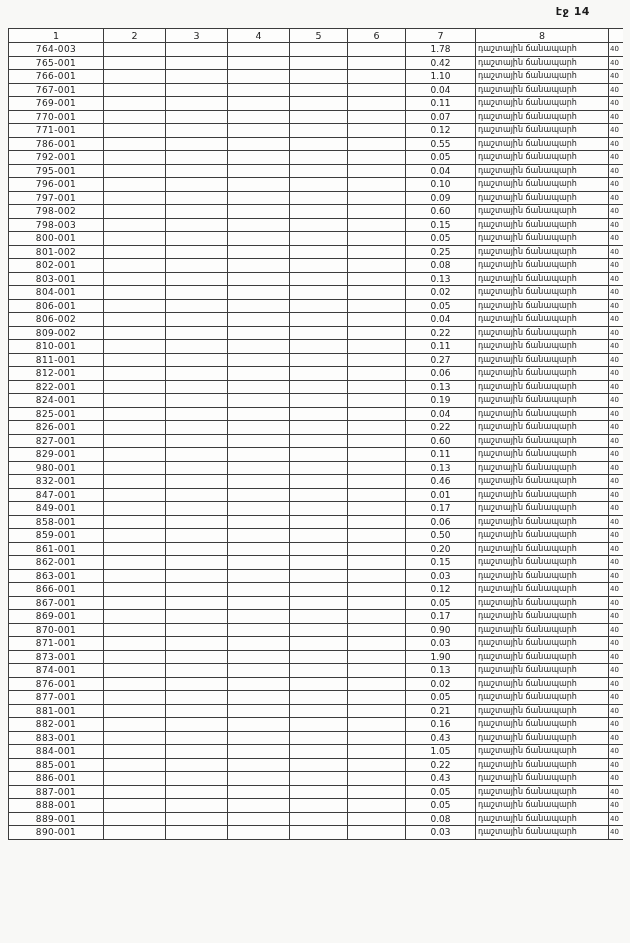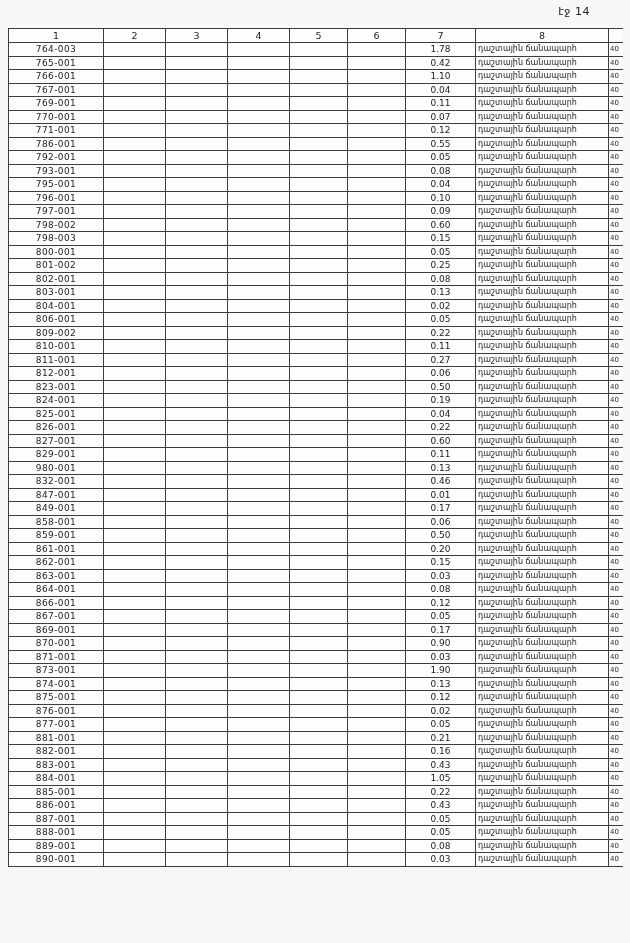--- a/index.html
+++ b/index.html
@@ -9,21 +9,21 @@
     font-family:"DejaVu Sans", sans-serif;
     color:#1c1c1c;
     position:relative;
     overflow:hidden;
   }
   .page-label {
     position:absolute;
     top:5px;
     right:40px;
     font-size:11px;
-    font-weight:normal;
+    font-weight:bold;
     letter-spacing:0.5px;
   }
   table {
     position:absolute;
     top:28px;
     left:8px;
     width:614px;
     border-collapse:collapse;
     table-layout:fixed;
     background:#fdfdfc;
@@ -172,456 +172,434 @@
         <td></td>
         <td></td>
         <td></td>
         <td></td>
         <td></td>
         <td class="c-val">0.05</td>
         <td class="c-road">դաշտային ճանապարհ</td>
         <td class="c-edge">40</td>
       </tr>
       <tr>
-        <td class="c-id">793-001</td>
+        <td class="c-id">795-001</td>
+        <td></td>
+        <td></td>
+        <td></td>
+        <td></td>
+        <td></td>
+        <td class="c-val">0.04</td>
+        <td class="c-road">դաշտային ճանապարհ</td>
+        <td class="c-edge">40</td>
+      </tr>
+      <tr>
+        <td class="c-id">796-001</td>
+        <td></td>
+        <td></td>
+        <td></td>
+        <td></td>
+        <td></td>
+        <td class="c-val">0.10</td>
+        <td class="c-road">դաշտային ճանապարհ</td>
+        <td class="c-edge">40</td>
+      </tr>
+      <tr>
+        <td class="c-id">797-001</td>
+        <td></td>
+        <td></td>
+        <td></td>
+        <td></td>
+        <td></td>
+        <td class="c-val">0.09</td>
+        <td class="c-road">դաշտային ճանապարհ</td>
+        <td class="c-edge">40</td>
+      </tr>
+      <tr>
+        <td class="c-id">798-002</td>
+        <td></td>
+        <td></td>
+        <td></td>
+        <td></td>
+        <td></td>
+        <td class="c-val">0.60</td>
+        <td class="c-road">դաշտային ճանապարհ</td>
+        <td class="c-edge">40</td>
+      </tr>
+      <tr>
+        <td class="c-id">798-003</td>
+        <td></td>
+        <td></td>
+        <td></td>
+        <td></td>
+        <td></td>
+        <td class="c-val">0.15</td>
+        <td class="c-road">դաշտային ճանապարհ</td>
+        <td class="c-edge">40</td>
+      </tr>
+      <tr>
+        <td class="c-id">800-001</td>
+        <td></td>
+        <td></td>
+        <td></td>
+        <td></td>
+        <td></td>
+        <td class="c-val">0.05</td>
+        <td class="c-road">դաշտային ճանապարհ</td>
+        <td class="c-edge">40</td>
+      </tr>
+      <tr>
+        <td class="c-id">801-002</td>
+        <td></td>
+        <td></td>
+        <td></td>
+        <td></td>
+        <td></td>
+        <td class="c-val">0.25</td>
+        <td class="c-road">դաշտային ճանապարհ</td>
+        <td class="c-edge">40</td>
+      </tr>
+      <tr>
+        <td class="c-id">802-001</td>
         <td></td>
         <td></td>
         <td></td>
         <td></td>
         <td></td>
         <td class="c-val">0.08</td>
         <td class="c-road">դաշտային ճանապարհ</td>
         <td class="c-edge">40</td>
       </tr>
       <tr>
-        <td class="c-id">795-001</td>
+        <td class="c-id">803-001</td>
+        <td></td>
+        <td></td>
+        <td></td>
+        <td></td>
+        <td></td>
+        <td class="c-val">0.13</td>
+        <td class="c-road">դաշտային ճանապարհ</td>
+        <td class="c-edge">40</td>
+      </tr>
+      <tr>
+        <td class="c-id">804-001</td>
+        <td></td>
+        <td></td>
+        <td></td>
+        <td></td>
+        <td></td>
+        <td class="c-val">0.02</td>
+        <td class="c-road">դաշտային ճանապարհ</td>
+        <td class="c-edge">40</td>
+      </tr>
+      <tr>
+        <td class="c-id">806-001</td>
+        <td></td>
+        <td></td>
+        <td></td>
+        <td></td>
+        <td></td>
+        <td class="c-val">0.05</td>
+        <td class="c-road">դաշտային ճանապարհ</td>
+        <td class="c-edge">40</td>
+      </tr>
+      <tr>
+        <td class="c-id">806-002</td>
         <td></td>
         <td></td>
         <td></td>
         <td></td>
         <td></td>
         <td class="c-val">0.04</td>
         <td class="c-road">դաշտային ճանապարհ</td>
         <td class="c-edge">40</td>
       </tr>
       <tr>
-        <td class="c-id">796-001</td>
-        <td></td>
-        <td></td>
-        <td></td>
-        <td></td>
-        <td></td>
-        <td class="c-val">0.10</td>
-        <td class="c-road">դաշտային ճանապարհ</td>
-        <td class="c-edge">40</td>
-      </tr>
-      <tr>
-        <td class="c-id">797-001</td>
-        <td></td>
-        <td></td>
-        <td></td>
-        <td></td>
-        <td></td>
-        <td class="c-val">0.09</td>
-        <td class="c-road">դաշտային ճանապարհ</td>
-        <td class="c-edge">40</td>
-      </tr>
-      <tr>
-        <td class="c-id">798-002</td>
+        <td class="c-id">809-002</td>
+        <td></td>
+        <td></td>
+        <td></td>
+        <td></td>
+        <td></td>
+        <td class="c-val">0.22</td>
+        <td class="c-road">դաշտային ճանապարհ</td>
+        <td class="c-edge">40</td>
+      </tr>
+      <tr>
+        <td class="c-id">810-001</td>
+        <td></td>
+        <td></td>
+        <td></td>
+        <td></td>
+        <td></td>
+        <td class="c-val">0.11</td>
+        <td class="c-road">դաշտային ճանապարհ</td>
+        <td class="c-edge">40</td>
+      </tr>
+      <tr>
+        <td class="c-id">811-001</td>
+        <td></td>
+        <td></td>
+        <td></td>
+        <td></td>
+        <td></td>
+        <td class="c-val">0.27</td>
+        <td class="c-road">դաշտային ճանապարհ</td>
+        <td class="c-edge">40</td>
+      </tr>
+      <tr>
+        <td class="c-id">812-001</td>
+        <td></td>
+        <td></td>
+        <td></td>
+        <td></td>
+        <td></td>
+        <td class="c-val">0.06</td>
+        <td class="c-road">դաշտային ճանապարհ</td>
+        <td class="c-edge">40</td>
+      </tr>
+      <tr>
+        <td class="c-id">822-001</td>
+        <td></td>
+        <td></td>
+        <td></td>
+        <td></td>
+        <td></td>
+        <td class="c-val">0.13</td>
+        <td class="c-road">դաշտային ճանապարհ</td>
+        <td class="c-edge">40</td>
+      </tr>
+      <tr>
+        <td class="c-id">824-001</td>
+        <td></td>
+        <td></td>
+        <td></td>
+        <td></td>
+        <td></td>
+        <td class="c-val">0.19</td>
+        <td class="c-road">դաշտային ճանապարհ</td>
+        <td class="c-edge">40</td>
+      </tr>
+      <tr>
+        <td class="c-id">825-001</td>
+        <td></td>
+        <td></td>
+        <td></td>
+        <td></td>
+        <td></td>
+        <td class="c-val">0.04</td>
+        <td class="c-road">դաշտային ճանապարհ</td>
+        <td class="c-edge">40</td>
+      </tr>
+      <tr>
+        <td class="c-id">826-001</td>
+        <td></td>
+        <td></td>
+        <td></td>
+        <td></td>
+        <td></td>
+        <td class="c-val">0.22</td>
+        <td class="c-road">դաշտային ճանապարհ</td>
+        <td class="c-edge">40</td>
+      </tr>
+      <tr>
+        <td class="c-id">827-001</td>
         <td></td>
         <td></td>
         <td></td>
         <td></td>
         <td></td>
         <td class="c-val">0.60</td>
         <td class="c-road">դաշտային ճանապարհ</td>
         <td class="c-edge">40</td>
       </tr>
       <tr>
-        <td class="c-id">798-003</td>
+        <td class="c-id">829-001</td>
+        <td></td>
+        <td></td>
+        <td></td>
+        <td></td>
+        <td></td>
+        <td class="c-val">0.11</td>
+        <td class="c-road">դաշտային ճանապարհ</td>
+        <td class="c-edge">40</td>
+      </tr>
+      <tr>
+        <td class="c-id">980-001</td>
+        <td></td>
+        <td></td>
+        <td></td>
+        <td></td>
+        <td></td>
+        <td class="c-val">0.13</td>
+        <td class="c-road">դաշտային ճանապարհ</td>
+        <td class="c-edge">40</td>
+      </tr>
+      <tr>
+        <td class="c-id">832-001</td>
+        <td></td>
+        <td></td>
+        <td></td>
+        <td></td>
+        <td></td>
+        <td class="c-val">0.46</td>
+        <td class="c-road">դաշտային ճանապարհ</td>
+        <td class="c-edge">40</td>
+      </tr>
+      <tr>
+        <td class="c-id">847-001</td>
+        <td></td>
+        <td></td>
+        <td></td>
+        <td></td>
+        <td></td>
+        <td class="c-val">0.01</td>
+        <td class="c-road">դաշտային ճանապարհ</td>
+        <td class="c-edge">40</td>
+      </tr>
+      <tr>
+        <td class="c-id">849-001</td>
+        <td></td>
+        <td></td>
+        <td></td>
+        <td></td>
+        <td></td>
+        <td class="c-val">0.17</td>
+        <td class="c-road">դաշտային ճանապարհ</td>
+        <td class="c-edge">40</td>
+      </tr>
+      <tr>
+        <td class="c-id">858-001</td>
+        <td></td>
+        <td></td>
+        <td></td>
+        <td></td>
+        <td></td>
+        <td class="c-val">0.06</td>
+        <td class="c-road">դաշտային ճանապարհ</td>
+        <td class="c-edge">40</td>
+      </tr>
+      <tr>
+        <td class="c-id">859-001</td>
+        <td></td>
+        <td></td>
+        <td></td>
+        <td></td>
+        <td></td>
+        <td class="c-val">0.50</td>
+        <td class="c-road">դաշտային ճանապարհ</td>
+        <td class="c-edge">40</td>
+      </tr>
+      <tr>
+        <td class="c-id">861-001</td>
+        <td></td>
+        <td></td>
+        <td></td>
+        <td></td>
+        <td></td>
+        <td class="c-val">0.20</td>
+        <td class="c-road">դաշտային ճանապարհ</td>
+        <td class="c-edge">40</td>
+      </tr>
+      <tr>
+        <td class="c-id">862-001</td>
         <td></td>
         <td></td>
         <td></td>
         <td></td>
         <td></td>
         <td class="c-val">0.15</td>
         <td class="c-road">դաշտային ճանապարհ</td>
         <td class="c-edge">40</td>
       </tr>
       <tr>
-        <td class="c-id">800-001</td>
+        <td class="c-id">863-001</td>
+        <td></td>
+        <td></td>
+        <td></td>
+        <td></td>
+        <td></td>
+        <td class="c-val">0.03</td>
+        <td class="c-road">դաշտային ճանապարհ</td>
+        <td class="c-edge">40</td>
+      </tr>
+      <tr>
+        <td class="c-id">866-001</td>
+        <td></td>
+        <td></td>
+        <td></td>
+        <td></td>
+        <td></td>
+        <td class="c-val">0.12</td>
+        <td class="c-road">դաշտային ճանապարհ</td>
+        <td class="c-edge">40</td>
+      </tr>
+      <tr>
+        <td class="c-id">867-001</td>
         <td></td>
         <td></td>
         <td></td>
         <td></td>
         <td></td>
         <td class="c-val">0.05</td>
         <td class="c-road">դաշտային ճանապարհ</td>
         <td class="c-edge">40</td>
       </tr>
       <tr>
-        <td class="c-id">801-002</td>
-        <td></td>
-        <td></td>
-        <td></td>
-        <td></td>
-        <td></td>
-        <td class="c-val">0.25</td>
-        <td class="c-road">դաշտային ճանապարհ</td>
-        <td class="c-edge">40</td>
-      </tr>
-      <tr>
-        <td class="c-id">802-001</td>
-        <td></td>
-        <td></td>
-        <td></td>
-        <td></td>
-        <td></td>
-        <td class="c-val">0.08</td>
-        <td class="c-road">դաշտային ճանապարհ</td>
-        <td class="c-edge">40</td>
-      </tr>
-      <tr>
-        <td class="c-id">803-001</td>
+        <td class="c-id">869-001</td>
+        <td></td>
+        <td></td>
+        <td></td>
+        <td></td>
+        <td></td>
+        <td class="c-val">0.17</td>
+        <td class="c-road">դաշտային ճանապարհ</td>
+        <td class="c-edge">40</td>
+      </tr>
+      <tr>
+        <td class="c-id">870-001</td>
+        <td></td>
+        <td></td>
+        <td></td>
+        <td></td>
+        <td></td>
+        <td class="c-val">0.90</td>
+        <td class="c-road">դաշտային ճանապարհ</td>
+        <td class="c-edge">40</td>
+      </tr>
+      <tr>
+        <td class="c-id">871-001</td>
+        <td></td>
+        <td></td>
+        <td></td>
+        <td></td>
+        <td></td>
+        <td class="c-val">0.03</td>
+        <td class="c-road">դաշտային ճանապարհ</td>
+        <td class="c-edge">40</td>
+      </tr>
+      <tr>
+        <td class="c-id">873-001</td>
+        <td></td>
+        <td></td>
+        <td></td>
+        <td></td>
+        <td></td>
+        <td class="c-val">1.90</td>
+        <td class="c-road">դաշտային ճանապարհ</td>
+        <td class="c-edge">40</td>
+      </tr>
+      <tr>
+        <td class="c-id">874-001</td>
         <td></td>
         <td></td>
         <td></td>
         <td></td>
         <td></td>
         <td class="c-val">0.13</td>
-        <td class="c-road">դաշտային ճանապարհ</td>
-        <td class="c-edge">40</td>
-      </tr>
-      <tr>
-        <td class="c-id">804-001</td>
-        <td></td>
-        <td></td>
-        <td></td>
-        <td></td>
-        <td></td>
-        <td class="c-val">0.02</td>
-        <td class="c-road">դաշտային ճանապարհ</td>
-        <td class="c-edge">40</td>
-      </tr>
-      <tr>
-        <td class="c-id">806-001</td>
-        <td></td>
-        <td></td>
-        <td></td>
-        <td></td>
-        <td></td>
-        <td class="c-val">0.05</td>
-        <td class="c-road">դաշտային ճանապարհ</td>
-        <td class="c-edge">40</td>
-      </tr>
-      <tr>
-        <td class="c-id">809-002</td>
-        <td></td>
-        <td></td>
-        <td></td>
-        <td></td>
-        <td></td>
-        <td class="c-val">0.22</td>
-        <td class="c-road">դաշտային ճանապարհ</td>
-        <td class="c-edge">40</td>
-      </tr>
-      <tr>
-        <td class="c-id">810-001</td>
-        <td></td>
-        <td></td>
-        <td></td>
-        <td></td>
-        <td></td>
-        <td class="c-val">0.11</td>
-        <td class="c-road">դաշտային ճանապարհ</td>
-        <td class="c-edge">40</td>
-      </tr>
-      <tr>
-        <td class="c-id">811-001</td>
-        <td></td>
-        <td></td>
-        <td></td>
-        <td></td>
-        <td></td>
-        <td class="c-val">0.27</td>
-        <td class="c-road">դաշտային ճանապարհ</td>
-        <td class="c-edge">40</td>
-      </tr>
-      <tr>
-        <td class="c-id">812-001</td>
-        <td></td>
-        <td></td>
-        <td></td>
-        <td></td>
-        <td></td>
-        <td class="c-val">0.06</td>
-        <td class="c-road">դաշտային ճանապարհ</td>
-        <td class="c-edge">40</td>
-      </tr>
-      <tr>
-        <td class="c-id">823-001</td>
-        <td></td>
-        <td></td>
-        <td></td>
-        <td></td>
-        <td></td>
-        <td class="c-val">0.50</td>
-        <td class="c-road">դաշտային ճանապարհ</td>
-        <td class="c-edge">40</td>
-      </tr>
-      <tr>
-        <td class="c-id">824-001</td>
-        <td></td>
-        <td></td>
-        <td></td>
-        <td></td>
-        <td></td>
-        <td class="c-val">0.19</td>
-        <td class="c-road">դաշտային ճանապարհ</td>
-        <td class="c-edge">40</td>
-      </tr>
-      <tr>
-        <td class="c-id">825-001</td>
-        <td></td>
-        <td></td>
-        <td></td>
-        <td></td>
-        <td></td>
-        <td class="c-val">0.04</td>
-        <td class="c-road">դաշտային ճանապարհ</td>
-        <td class="c-edge">40</td>
-      </tr>
-      <tr>
-        <td class="c-id">826-001</td>
-        <td></td>
-        <td></td>
-        <td></td>
-        <td></td>
-        <td></td>
-        <td class="c-val">0.22</td>
-        <td class="c-road">դաշտային ճանապարհ</td>
-        <td class="c-edge">40</td>
-      </tr>
-      <tr>
-        <td class="c-id">827-001</td>
-        <td></td>
-        <td></td>
-        <td></td>
-        <td></td>
-        <td></td>
-        <td class="c-val">0.60</td>
-        <td class="c-road">դաշտային ճանապարհ</td>
-        <td class="c-edge">40</td>
-      </tr>
-      <tr>
-        <td class="c-id">829-001</td>
-        <td></td>
-        <td></td>
-        <td></td>
-        <td></td>
-        <td></td>
-        <td class="c-val">0.11</td>
-        <td class="c-road">դաշտային ճանապարհ</td>
-        <td class="c-edge">40</td>
-      </tr>
-      <tr>
-        <td class="c-id">980-001</td>
-        <td></td>
-        <td></td>
-        <td></td>
-        <td></td>
-        <td></td>
-        <td class="c-val">0.13</td>
-        <td class="c-road">դաշտային ճանապարհ</td>
-        <td class="c-edge">40</td>
-      </tr>
-      <tr>
-        <td class="c-id">832-001</td>
-        <td></td>
-        <td></td>
-        <td></td>
-        <td></td>
-        <td></td>
-        <td class="c-val">0.46</td>
-        <td class="c-road">դաշտային ճանապարհ</td>
-        <td class="c-edge">40</td>
-      </tr>
-      <tr>
-        <td class="c-id">847-001</td>
-        <td></td>
-        <td></td>
-        <td></td>
-        <td></td>
-        <td></td>
-        <td class="c-val">0.01</td>
-        <td class="c-road">դաշտային ճանապարհ</td>
-        <td class="c-edge">40</td>
-      </tr>
-      <tr>
-        <td class="c-id">849-001</td>
-        <td></td>
-        <td></td>
-        <td></td>
-        <td></td>
-        <td></td>
-        <td class="c-val">0.17</td>
-        <td class="c-road">դաշտային ճանապարհ</td>
-        <td class="c-edge">40</td>
-      </tr>
-      <tr>
-        <td class="c-id">858-001</td>
-        <td></td>
-        <td></td>
-        <td></td>
-        <td></td>
-        <td></td>
-        <td class="c-val">0.06</td>
-        <td class="c-road">դաշտային ճանապարհ</td>
-        <td class="c-edge">40</td>
-      </tr>
-      <tr>
-        <td class="c-id">859-001</td>
-        <td></td>
-        <td></td>
-        <td></td>
-        <td></td>
-        <td></td>
-        <td class="c-val">0.50</td>
-        <td class="c-road">դաշտային ճանապարհ</td>
-        <td class="c-edge">40</td>
-      </tr>
-      <tr>
-        <td class="c-id">861-001</td>
-        <td></td>
-        <td></td>
-        <td></td>
-        <td></td>
-        <td></td>
-        <td class="c-val">0.20</td>
-        <td class="c-road">դաշտային ճանապարհ</td>
-        <td class="c-edge">40</td>
-      </tr>
-      <tr>
-        <td class="c-id">862-001</td>
-        <td></td>
-        <td></td>
-        <td></td>
-        <td></td>
-        <td></td>
-        <td class="c-val">0.15</td>
-        <td class="c-road">դաշտային ճանապարհ</td>
-        <td class="c-edge">40</td>
-      </tr>
-      <tr>
-        <td class="c-id">863-001</td>
-        <td></td>
-        <td></td>
-        <td></td>
-        <td></td>
-        <td></td>
-        <td class="c-val">0.03</td>
-        <td class="c-road">դաշտային ճանապարհ</td>
-        <td class="c-edge">40</td>
-      </tr>
-      <tr>
-        <td class="c-id">864-001</td>
-        <td></td>
-        <td></td>
-        <td></td>
-        <td></td>
-        <td></td>
-        <td class="c-val">0.08</td>
-        <td class="c-road">դաշտային ճանապարհ</td>
-        <td class="c-edge">40</td>
-      </tr>
-      <tr>
-        <td class="c-id">866-001</td>
-        <td></td>
-        <td></td>
-        <td></td>
-        <td></td>
-        <td></td>
-        <td class="c-val">0.12</td>
-        <td class="c-road">դաշտային ճանապարհ</td>
-        <td class="c-edge">40</td>
-      </tr>
-      <tr>
-        <td class="c-id">867-001</td>
-        <td></td>
-        <td></td>
-        <td></td>
-        <td></td>
-        <td></td>
-        <td class="c-val">0.05</td>
-        <td class="c-road">դաշտային ճանապարհ</td>
-        <td class="c-edge">40</td>
-      </tr>
-      <tr>
-        <td class="c-id">869-001</td>
-        <td></td>
-        <td></td>
-        <td></td>
-        <td></td>
-        <td></td>
-        <td class="c-val">0.17</td>
-        <td class="c-road">դաշտային ճանապարհ</td>
-        <td class="c-edge">40</td>
-      </tr>
-      <tr>
-        <td class="c-id">870-001</td>
-        <td></td>
-        <td></td>
-        <td></td>
-        <td></td>
-        <td></td>
-        <td class="c-val">0.90</td>
-        <td class="c-road">դաշտային ճանապարհ</td>
-        <td class="c-edge">40</td>
-      </tr>
-      <tr>
-        <td class="c-id">871-001</td>
-        <td></td>
-        <td></td>
-        <td></td>
-        <td></td>
-        <td></td>
-        <td class="c-val">0.03</td>
-        <td class="c-road">դաշտային ճանապարհ</td>
-        <td class="c-edge">40</td>
-      </tr>
-      <tr>
-        <td class="c-id">873-001</td>
-        <td></td>
-        <td></td>
-        <td></td>
-        <td></td>
-        <td></td>
-        <td class="c-val">1.90</td>
-        <td class="c-road">դաշտային ճանապարհ</td>
-        <td class="c-edge">40</td>
-      </tr>
-      <tr>
-        <td class="c-id">874-001</td>
-        <td></td>
-        <td></td>
-        <td></td>
-        <td></td>
-        <td></td>
-        <td class="c-val">0.13</td>
-        <td class="c-road">դաշտային ճանապարհ</td>
-        <td class="c-edge">40</td>
-      </tr>
-      <tr>
-        <td class="c-id">875-001</td>
-        <td></td>
-        <td></td>
-        <td></td>
-        <td></td>
-        <td></td>
-        <td class="c-val">0.12</td>
         <td class="c-road">դաշտային ճանապարհ</td>
         <td class="c-edge">40</td>
       </tr>
       <tr>
         <td class="c-id">876-001</td>
         <td></td>
         <td></td>
         <td></td>
         <td></td>
         <td></td>

